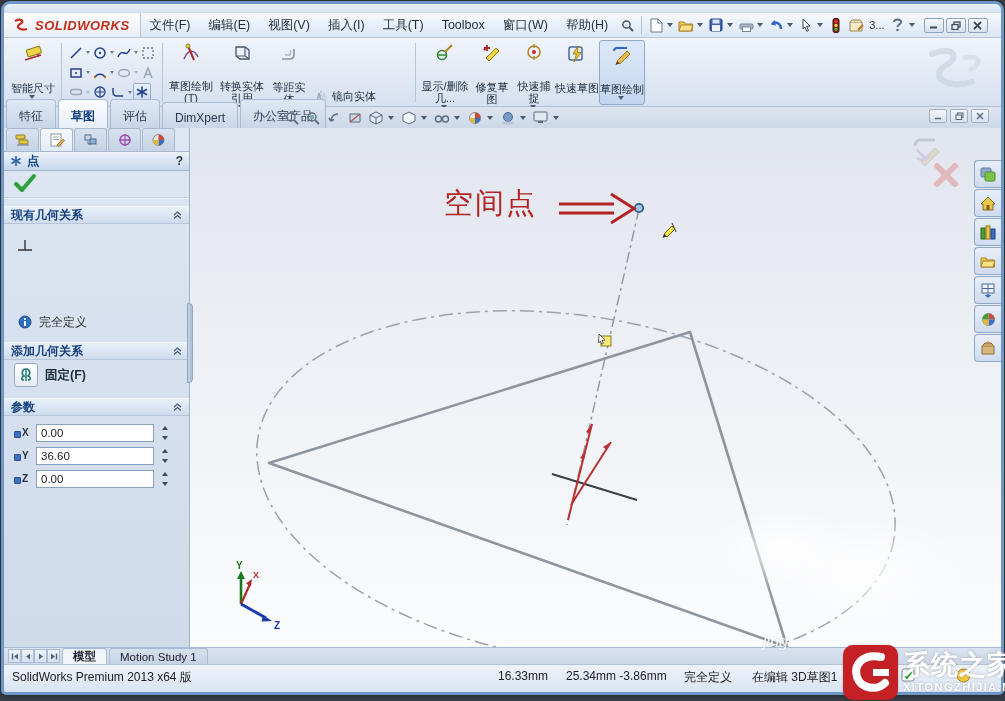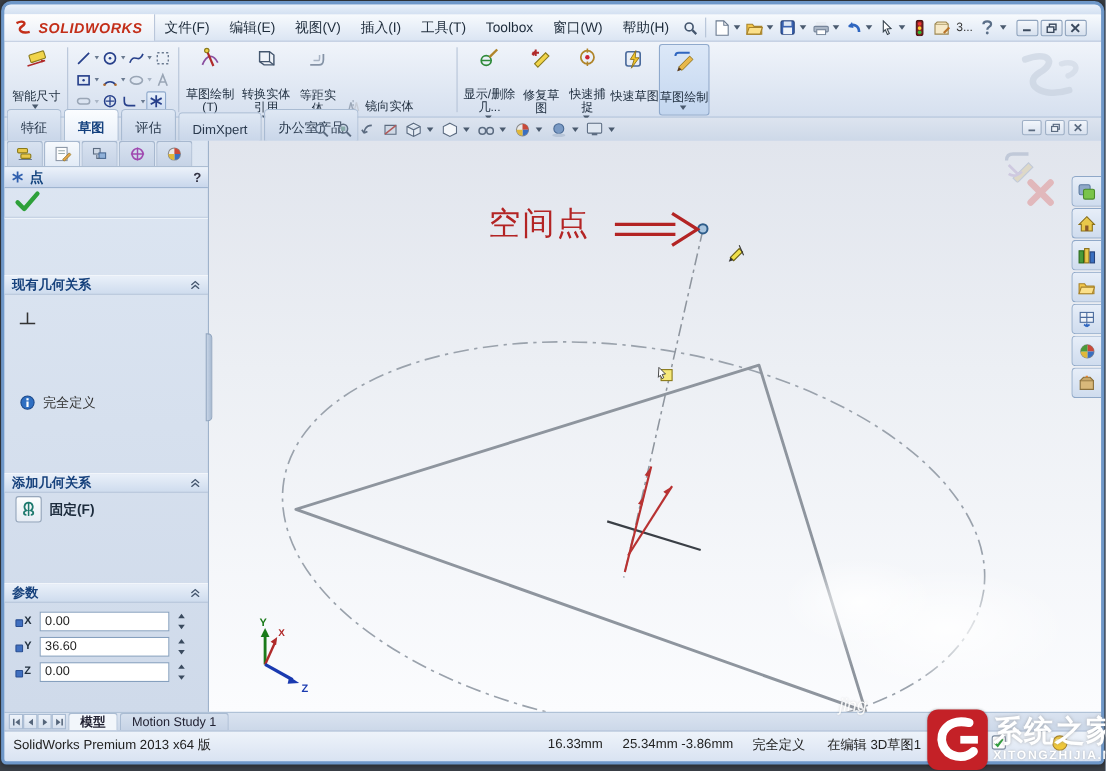--- a/index.html
+++ b/index.html
@@ -72,21 +72,21 @@
     border:1px solid #a7b8cf; border-bottom:none; border-radius:3px 3px 0 0; margin-right:1px;
     background:linear-gradient(#d8e2f0,#c6d3e6); }
   .ptab.active { background:linear-gradient(#f6f9fd,#e2ebf6); }
   .pm-header { height:19px; display:flex; align-items:center; padding:0 6px; gap:5px;
     background:linear-gradient(#ecf2fa,#c9d7ec); border-bottom:1px solid #9fb4d0; }
   .pm-title { font-weight:bold; color:#15457f; font-size:12.5px; flex:1; }
   .pm-help { color:#334; font-weight:bold; font-size:12px; }
   .ok-row { height:27px; display:flex; align-items:center; padding-left:9px; border-bottom:1px solid #c2cfe0; box-shadow:0 1px 0 #f0f5fb; }
   .sec-gap { height:8px; }
   .sec-header { height:18px; display:flex; align-items:center; padding:0 7px; gap:6px;
-    background:linear-gradient(#e9f0f9,#cfdcee); border-top:1px solid #f2f6fb; border-bottom:1px solid #b6c5da;margin-top:44px; }
+    background:linear-gradient(#e9f0f9,#cfdcee); border-top:1px solid #f2f6fb; border-bottom:1px solid #b6c5da; }
   .sec-title { font-weight:bold; color:#16417c; font-size:12px; flex:1; }
   .rel-body { position:relative; height:86px; }
   .rel-listbox { position:absolute; left:42px; top:8px; width:136px; height:74px; background:#fff;
     border:1px solid #8fa3bd; padding:2px 4px; font-size:12px; color:#222; }
   .rel-icon { position:absolute; left:12px; top:14px; }
   .fully-row { height:24px; display:flex; align-items:center; gap:7px; padding-left:14px; color:#333; font-size:12px; }
   .fixed-row { height:30px; display:flex; align-items:center; gap:7px; padding-left:10px; }
   .fixed-label { font-weight:bold; font-size:12.5px; color:#1c2b3c; }
   .icon-btn { width:24px; height:24px; border:1px solid #98a8bc; border-radius:3px;
     background:linear-gradient(#fdfefe,#e7edf5); display:flex; align-items:center; justify-content:center; }

